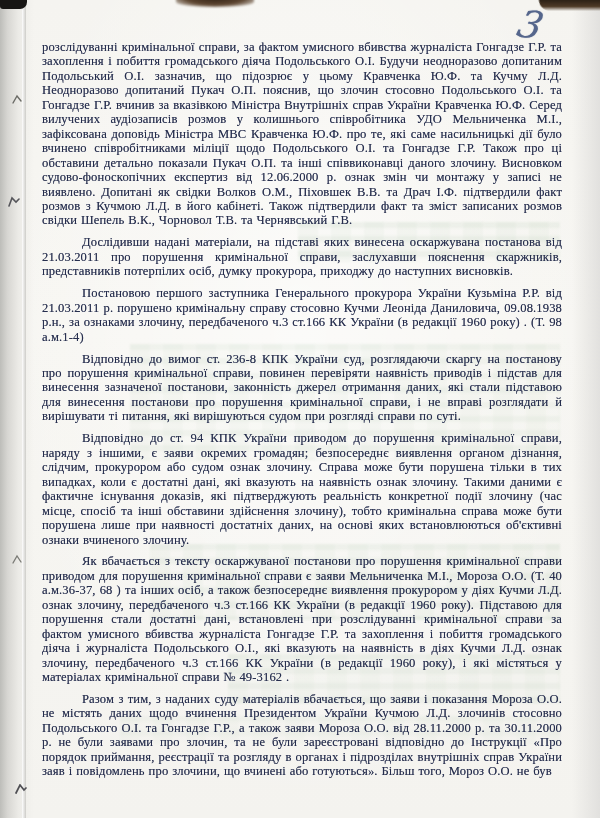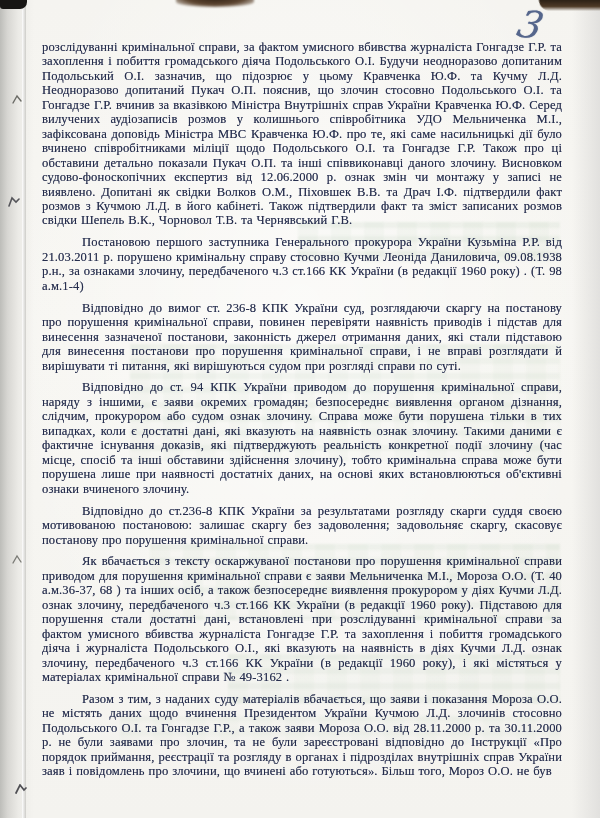--- a/index.html
+++ b/index.html
@@ -115,21 +115,21 @@
   <div class="bleed" style="left:298px;top:222px;width:262px;height:40px;opacity:.55;"></div>
   <div class="bleed" style="left:130px;top:344px;width:430px;height:116px;opacity:.45;"></div>
   <div class="bleed" style="left:150px;top:544px;width:410px;height:76px;opacity:.5;"></div>
   <div class="bleed" style="left:228px;top:654px;width:332px;height:50px;opacity:.45;"></div>
   <div class="bleed" style="left:120px;top:716px;width:440px;height:28px;opacity:.3;"></div>
 
   <div class="pagenum">3</div>
 
   <div class="doc-body">
       <p class="para">розслідуванні кримінальної справи, за фактом умисного вбивства журналіста Гонгадзе Г.Р. та захоплення і побиття громадського діяча Подольського О.І. Будучи неодноразово допитаним Подольський О.І. зазначив, що підозрює у цьому Кравченка Ю.Ф. та Кучму Л.Д. Неодноразово допитаний Пукач О.П. пояснив, що злочин стосовно Подольського О.І. та Гонгадзе Г.Р.  вчинив за вказівкою Міністра Внутрішніх справ України Кравченка Ю.Ф. Серед вилучених аудіозаписів розмов  у колишнього співробітника УДО Мельниченка М.І., зафіксована доповідь Міністра МВС Кравченка Ю.Ф. про те, які саме насильницькі дії було вчинено співробітниками міліції щодо Подольського О.І. та Гонгадзе Г.Р. Також про ці обставини детально показали Пукач О.П. та інші співвиконавці даного злочину. Висновком судово-фоноскопічних експертиз від 12.06.2000 р. ознак змін чи монтажу у записі не виявлено. Допитані як свідки Волков О.М., Піховшек В.В. та Драч І.Ф. підтвердили факт розмов з Кучмою Л.Д. в його кабінеті. Також підтвердили факт та зміст записаних розмов свідки Шепель В.К., Чорновол Т.В. та Чернявський Г.В.</p>
+      <p class="para">Дослідивши надані матеріали, на підставі яких винесена оскаржувана постанова від 21.03.2011 про порушення кримінальної справи, заслухавши пояснення скаржників, представників потерпілих осіб, думку прокурора,  приходжу до наступних висновків.</p>
       <p class="para">Постановою першого заступника Генерального прокурора України Кузьміна Р.Р. від 21.03.2011 р. порушено кримінальну справу стосовно Кучми Леоніда Даниловича, 09.08.1938 р.н., за ознаками злочину, передбаченого ч.3 ст.166 КК України (в редакції 1960 року) . (Т. 98 а.м.1-4)</p>
       <p class="para">Відповідно до вимог ст. 236-8 КПК України суд, розглядаючи скаргу на постанову про порушення кримінальної справи, повинен перевіряти наявність приводів і підстав для винесення зазначеної постанови, законність джерел отримання даних, які стали  підставою для винесення постанови про порушення кримінальної справи, і не вправі розглядати й вирішувати ті питання, які вирішуються судом при розгляді справи по суті.</p>
       <p class="para">Відповідно до ст. 94 КПК України приводом до порушення кримінальної справи, наряду з іншими, є заяви окремих громадян; безпосереднє виявлення органом дізнання, слідчим, прокурором або судом ознак злочину. Справа може бути порушена тільки в тих випадках, коли є достатні дані, які вказують на наявність ознак злочину. Такими даними є фактичне існування доказів, які підтверджують реальність конкретної події злочину (час місце, спосіб та інші обставини здійснення злочину), тобто  кримінальна справа може бути порушена лише при наявності достатніх даних, на основі яких встановлюються об'єктивні ознаки вчиненого злочину.</p>
-      <p class="para">Відповідно до ст.236-8 КПК України за результатами розгляду скарги суддя своєю мотивованою постановою: залишає скаргу без задоволення; задовольняє скаргу, скасовує постанову про порушення кримінальної справи.</p>
       <p class="para">Як вбачається з тексту оскаржуваної постанови про порушення кримінальної справи приводом для порушення кримінальної справи є заяви Мельниченка М.І., Мороза О.О. (Т. 40 а.м.36-37, 68 ) та інших осіб, а також безпосереднє виявлення прокурором у  діях  Кучми Л.Д. ознак злочину, передбаченого ч.3 ст.166 КК України (в редакції 1960 року). Підставою для порушення стали достатні дані, встановлені при розслідуванні кримінальної справи за фактом умисного вбивства журналіста Гонгадзе Г.Р. та захоплення і побиття громадського діяча і журналіста Подольського О.І., які вказують на наявність в діях  Кучми Л.Д. ознак злочину, передбаченого ч.3 ст.166 КК України (в редакції 1960 року), і які містяться у матеріалах кримінальної справи № 49-3162 .</p>
       <p class="para">Разом з тим, з наданих суду матеріалів вбачається, що заяви і показання Мороза О.О. не містять даних щодо вчинення Президентом України Кучмою Л.Д. злочинів стосовно Подольського О.І. та Гонгадзе Г.Р., а також заяви Мороза О.О. від 28.11.2000 р. та 30.11.2000 р.  не були заявами про злочин, та не були зареєстровані відповідно до Інструкції  «Про порядок приймання, реєстрації та розгляду в органах і підрозділах внутрішніх справ України заяв і повідомлень про злочини, що вчинені або готуються». Більш того, Мороз О.О. не був</p>
     </div>
 
 </div>
 
 </body></html>

